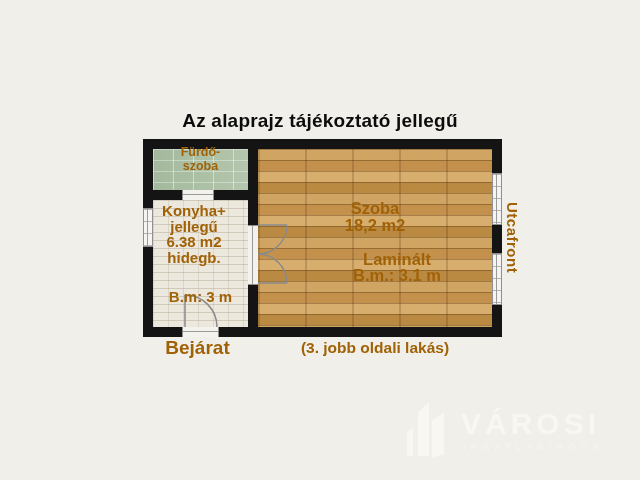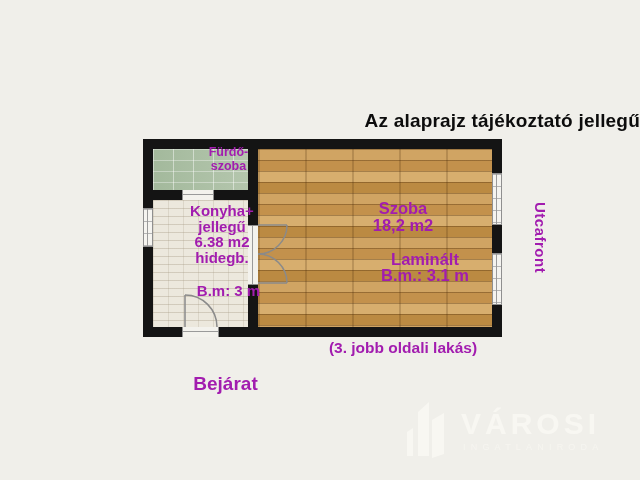--- a/index.html
+++ b/index.html
@@ -5,21 +5,21 @@
   html,body{margin:0;padding:0;}
   body{
     width:640px;height:480px;position:relative;overflow:hidden;
     background:#f0efea;
     font-family:"Liberation Sans","DejaVu Sans",sans-serif;
     color:#111;
   }
   .abs{position:absolute;}
   
   .title{
-    left:0;right:0;top:110px;text-align:right;
+    left:0;right:0;top:110px;text-align:center;
     font-size:19px;font-weight:700;letter-spacing:0.2px;color:#0c0c0c;
   }
   
   .plan{
     left:143px;top:139px;width:359px;height:198px;
     border:10px solid #141414;box-sizing:border-box;background:#141414;
   }
   .floor-bathroom{
     left:153px;top:149px;width:95px;height:41px;
     background-color:#a9bda3;
@@ -67,32 +67,32 @@
   }
   .win-v{
     background-image:linear-gradient(90deg, transparent 3px, #9a9a9a 3px, #9a9a9a 4px, transparent 4px),
                      repeating-linear-gradient(180deg, #b5b5b5 0 1px, transparent 1px 12px);
   }
   .win-left{left:143px;top:208px;width:10px;height:39px;}
   .win-right1{left:492px;top:173px;width:10px;height:52px;}
   .win-right2{left:492px;top:253px;width:10px;height:52px;}
   .arcs{left:0;top:0;width:640px;height:480px;pointer-events:none;}
   
-  .lbl{font-weight:700;text-align:center;color:#a21caf;padding-left:28px;}
+  .lbl{font-weight:700;text-align:center;color:#a16207;}
   .lbl-bathroom{left:153px;top:146px;width:95px;font-size:12.5px;line-height:13.5px;}
   .lbl-kitchen{left:153px;top:203px;width:82px;font-size:15px;line-height:15.5px;}
-  .lbl-kitchen-cm{left:153px;top:282px;width:95px;font-size:15px;}
+  .lbl-kitchen-cm{left:153px;top:288px;width:95px;font-size:15px;}
   .lbl-room{left:258px;top:200px;width:234px;font-size:16.5px;line-height:17px;}
   .lbl-room2{left:258px;top:252px;width:278px;font-size:16.5px;line-height:15.5px;}
   .lbl-street{
     left:499px;top:186px;height:104px;width:22px;
     writing-mode:vertical-rl;text-align:center;
     font-size:15px;font-weight:700;letter-spacing:0.5px;
   }
-  .lbl-entrance{left:145px;top:337px;width:105px;font-size:19px;margin-top:36px;}
+  .lbl-entrance{left:145px;top:337px;width:105px;font-size:19px;}
   .lbl-note{left:250px;top:339px;width:250px;font-size:15.5px;}
   
   .wm-icon{left:404px;top:398px;width:48px;height:62px;}
   .wm-name{
     left:461px;top:407px;width:160px;
     font-size:30px;font-weight:700;letter-spacing:4px;color:#f8f7f2;
     text-align:left;white-space:nowrap;
   }
   .wm-sub{
     left:463px;top:442px;width:160px;

